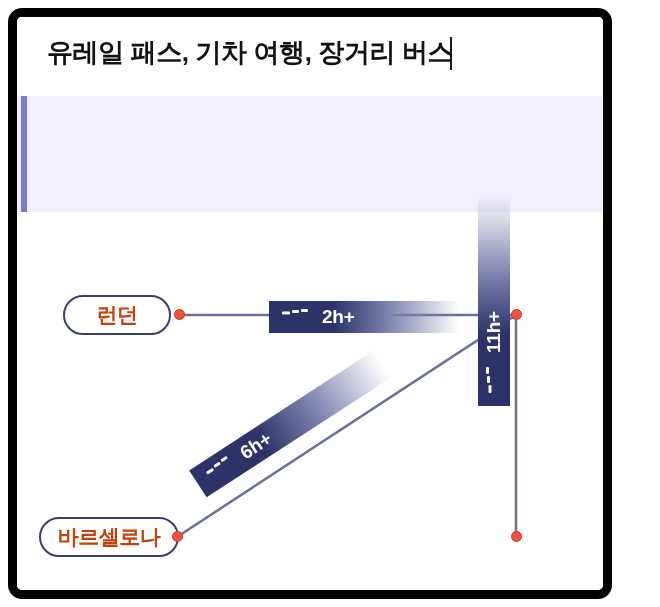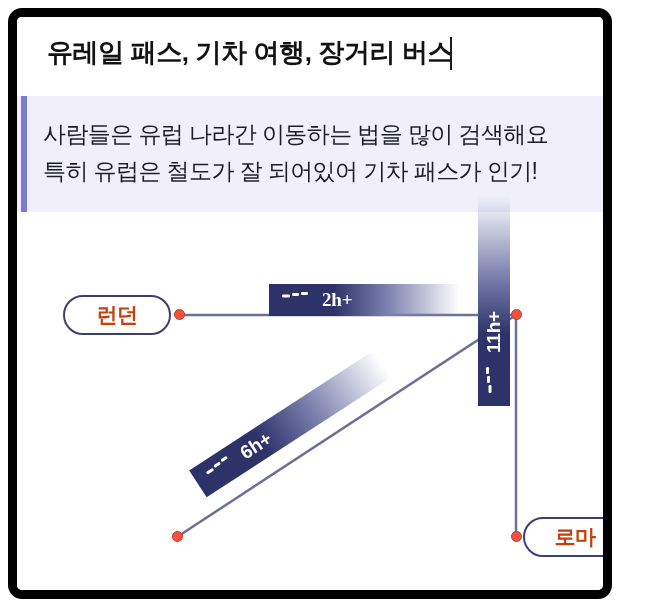--- a/index.html
+++ b/index.html
@@ -167,23 +167,22 @@
   .edge-label .veh {
     flex: 0 0 auto;
     width: 44px;
     height: 24px;
     margin-right: 5px;
   }
   .edge-label .dur { flex: 0 0 auto; }
 
   #label-2h {
     left: 252px;
-    top: 72px;
+    top: 89px;
     width: 160px;
-    font-family: Liberation Serif, serif;
   }
   #label-6h {
     left: 178px;
     top: 246px;
     width: 190px;
     transform: rotate(-33deg);
     transform-origin: 18px 16px;
   }
   #label-11h {
     left: 461px;
@@ -199,39 +198,35 @@
 <div id="frame">
   <div id="card">
 
     <div id="title-row">
       <div id="title-text">유레일 패스, 기차 여행, 장거리 버스</div>
       <div id="title-caret"></div>
     </div>
 
     <div id="callout">
       <div id="callout-bar"></div>
-      <div id="callout-lines">
-        <div class="callout-line">사람들은 유럽 나라간 이동하는 법을 많이 검색해요</div>
-        <div class="callout-line">특히 유럽은 철도가 잘 되어있어 기차 패스가 인기!</div>
-      </div>
     </div>
 
     <div id="diagram">
 
       <svg id="edges" viewBox="0 0 626 378">
         <line x1="162" y1="103" x2="499" y2="103" stroke="#6b7099" stroke-width="2.5"></line>
         <line x1="499" y1="103" x2="499" y2="325" stroke="#6b7099" stroke-width="2.5"></line>
         <line x1="160" y1="325" x2="499" y2="103" stroke="#6b7099" stroke-width="2.5"></line>
       </svg>
 
       <div class="node" id="node-london">
         <span>런던</span>
       </div>
-      <div class="node" id="node-rome">
-        <span>로마</span>
+      <div class="node" id="node-barcelona">
+        <span>바르셀로나</span>
       </div>
 
       <div class="dot" id="dot-london"></div>
       <div class="dot" id="dot-paris"></div>
       <div class="dot" id="dot-barcelona"></div>
       <div class="dot" id="dot-rome"></div>
 
       <div class="edge-label" id="label-2h">
         <svg class="veh" viewBox="0 0 44 24">
           <path d="M2 17 C1 11 5 7 12 5 L30 1 L42 1 L42 18 L4 18 Z" fill="#2d3268"></path>

